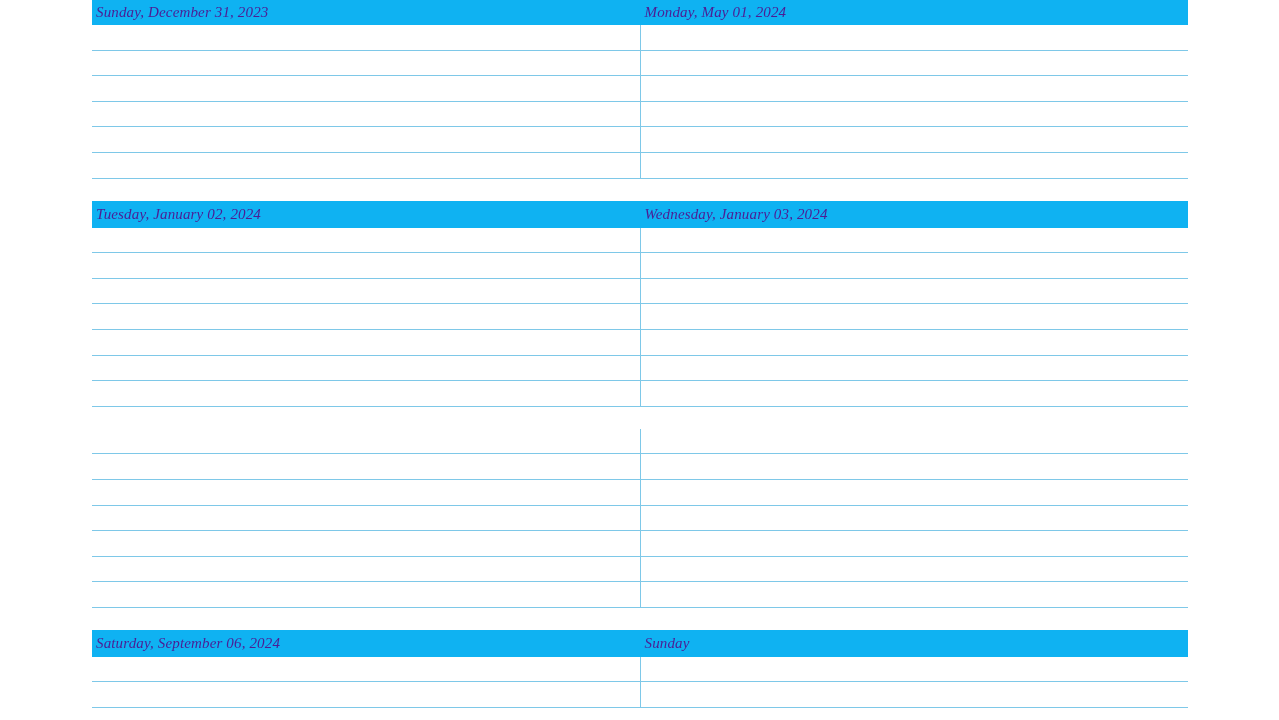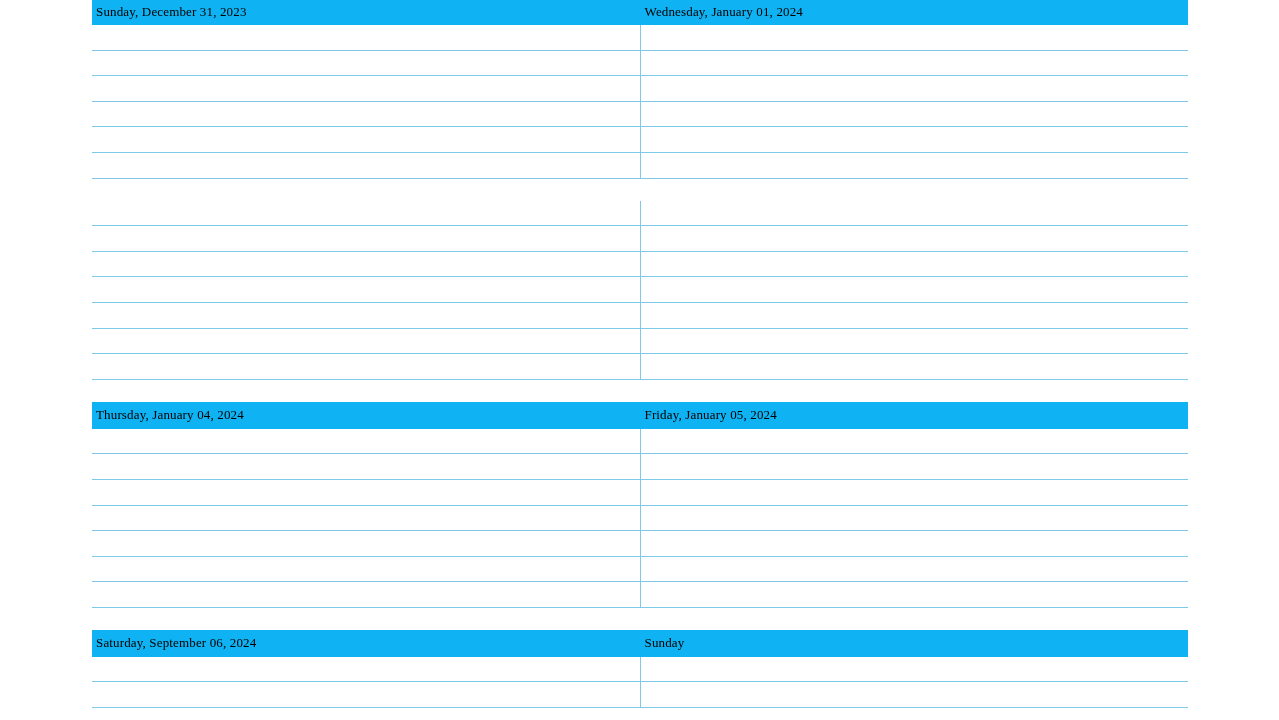--- a/index.html
+++ b/index.html
@@ -42,27 +42,28 @@
   }
   tr.day-header td {
     background: #0fb2f2;
     height: 26px;
     border-bottom: 1px solid #0fb2f2;
   }
   tr.day-header td.cell-left {
     border-right: 1px solid #0fb2f2;
   }
   .day-label {
-    font-size: 13px;
-    color: #000000;
+    font-size: 15px;
+    color: #4c1d95;
     padding-left: 4px;
     letter-spacing: 0.15px;
     white-space: nowrap;
     display: block;
     line-height: 26px;
+    font-style: italic;
   }
   tr.blank-row td {
     background: #ffffff;
   }
   tr.spacer-row td {
     height: 22px;
     border-bottom: none;
     background: #ffffff;
   }
   tr.spacer-row td.cell-left {
@@ -85,56 +86,23 @@
       <col class="col-left">
       <col class="col-right">
     </colgroup>
     <tbody>
 
       <tr class="day-header first-header">
         <td class="cell-left">
           <span class="day-label">Sunday, December 31, 2023</span>
         </td>
         <td class="cell-right">
-          <span class="day-label">Wednesday, January 01, 2024</span>
+          <span class="day-label">Monday, May 01, 2024</span>
         </td>
       </tr>
-      <tr class="blank-row">
-          <td class="cell-left"></td>
-          <td class="cell-right"></td>
-        </tr>
-      <tr class="blank-row">
-          <td class="cell-left"></td>
-          <td class="cell-right"></td>
-        </tr>
-      <tr class="blank-row">
-          <td class="cell-left"></td>
-          <td class="cell-right"></td>
-        </tr>
-      <tr class="blank-row">
-          <td class="cell-left"></td>
-          <td class="cell-right"></td>
-        </tr>
-      <tr class="blank-row">
-          <td class="cell-left"></td>
-          <td class="cell-right"></td>
-        </tr>
-      <tr class="blank-row">
-          <td class="cell-left"></td>
-          <td class="cell-right"></td>
-        </tr>
-      <tr class="spacer-row">
-          <td class="cell-left"></td>
-          <td class="cell-right"></td>
-        </tr>
-
-      <tr class="blank-row">
-          <td class="cell-left"></td>
-          <td class="cell-right"></td>
-        </tr>
       <tr class="blank-row">
           <td class="cell-left"></td>
           <td class="cell-right"></td>
         </tr>
       <tr class="blank-row">
           <td class="cell-left"></td>
           <td class="cell-right"></td>
         </tr>
       <tr class="blank-row">
           <td class="cell-left"></td>
@@ -152,26 +120,59 @@
           <td class="cell-left"></td>
           <td class="cell-right"></td>
         </tr>
       <tr class="spacer-row">
           <td class="cell-left"></td>
           <td class="cell-right"></td>
         </tr>
 
       <tr class="day-header">
         <td class="cell-left">
-          <span class="day-label">Thursday, January 04, 2024</span>
+          <span class="day-label">Tuesday, January 02, 2024</span>
         </td>
         <td class="cell-right">
-          <span class="day-label">Friday, January 05, 2024</span>
+          <span class="day-label">Wednesday, January 03, 2024</span>
         </td>
       </tr>
+      <tr class="blank-row">
+          <td class="cell-left"></td>
+          <td class="cell-right"></td>
+        </tr>
+      <tr class="blank-row">
+          <td class="cell-left"></td>
+          <td class="cell-right"></td>
+        </tr>
+      <tr class="blank-row">
+          <td class="cell-left"></td>
+          <td class="cell-right"></td>
+        </tr>
+      <tr class="blank-row">
+          <td class="cell-left"></td>
+          <td class="cell-right"></td>
+        </tr>
+      <tr class="blank-row">
+          <td class="cell-left"></td>
+          <td class="cell-right"></td>
+        </tr>
+      <tr class="blank-row">
+          <td class="cell-left"></td>
+          <td class="cell-right"></td>
+        </tr>
+      <tr class="blank-row">
+          <td class="cell-left"></td>
+          <td class="cell-right"></td>
+        </tr>
+      <tr class="spacer-row">
+          <td class="cell-left"></td>
+          <td class="cell-right"></td>
+        </tr>
+
       <tr class="blank-row">
           <td class="cell-left"></td>
           <td class="cell-right"></td>
         </tr>
       <tr class="blank-row">
           <td class="cell-left"></td>
           <td class="cell-right"></td>
         </tr>
       <tr class="blank-row">
           <td class="cell-left"></td>

